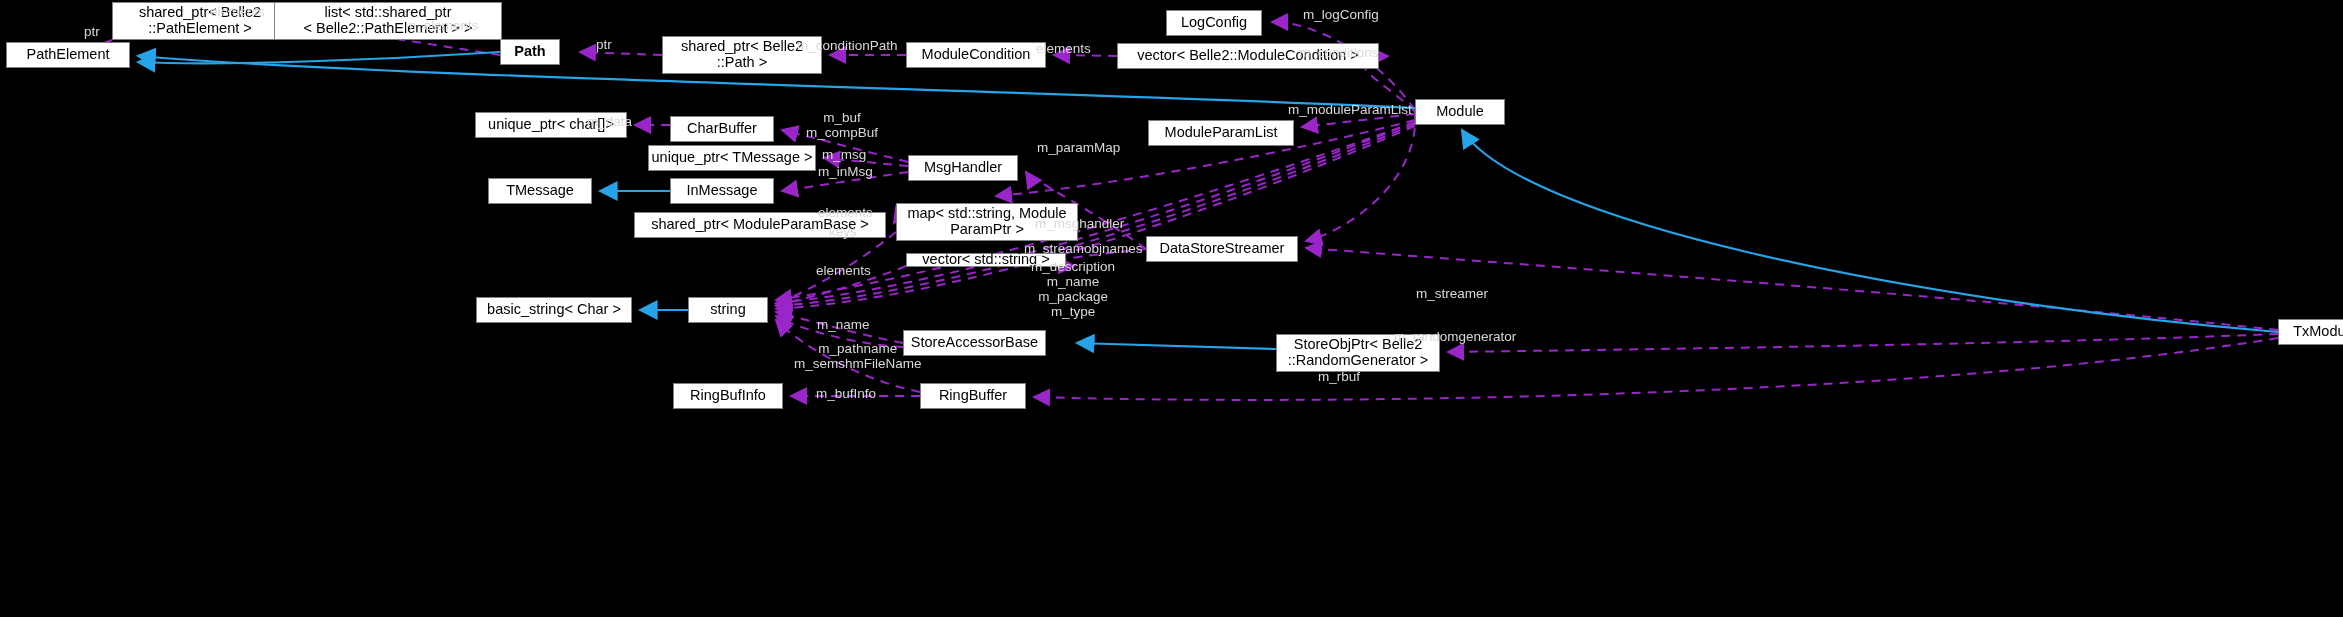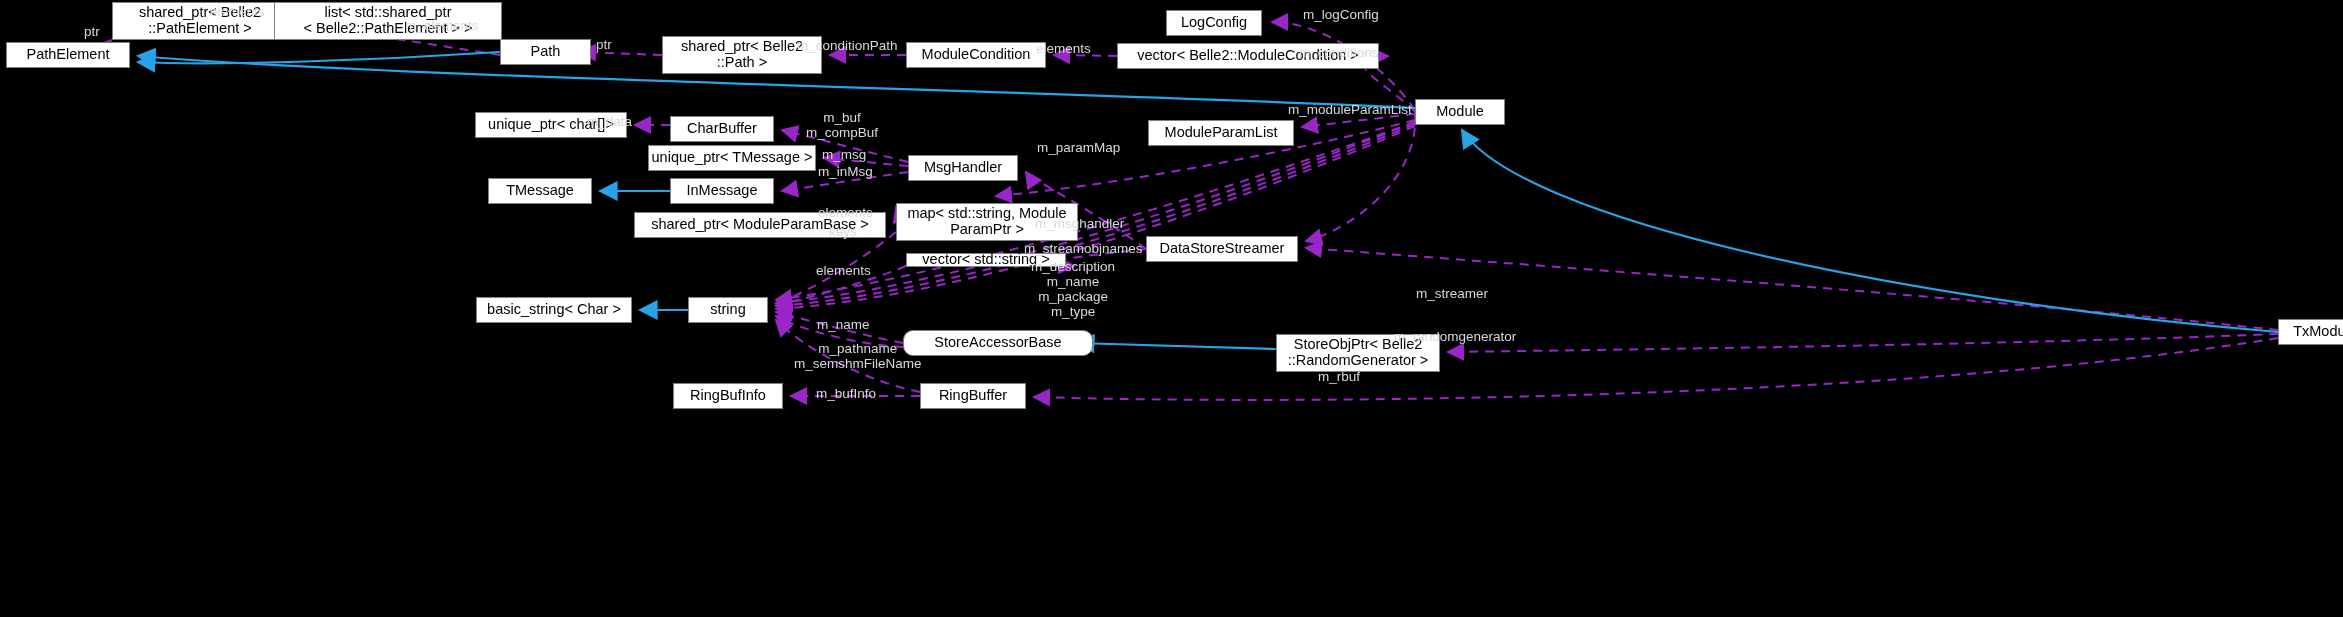--- a/index.html
+++ b/index.html
@@ -70,21 +70,21 @@
       <path d="M1276,349 L1077,343"></path>
       <path d="M2278,332 C1900,300 1520,220 1462,130"></path>
     </g>
   </svg>
 
   <div class="node" style="left:6px;top:42px;width:124px;height:26px;">PathElement</div>
   <div class="node" style="left:112px;top:2px;width:176px;height:38px;">shared_ptr&lt; Belle2
 ::PathElement &gt;</div>
   <div class="node" style="left:274px;top:2px;width:228px;height:38px;">list&lt; std::shared_ptr
 &lt; Belle2::PathElement &gt; &gt;</div>
-  <div class="node" style="left:500px;top:39px;width:91px;height:26px;">Path</div>
+  <div class="node" style="left:500px;top:39px;width:60px;height:26px;font-weight:bold;">Path</div>
   <div class="node" style="left:662px;top:36px;width:160px;height:38px;">shared_ptr&lt; Belle2
 ::Path &gt;</div>
   <div class="node" style="left:906px;top:42px;width:140px;height:26px;">ModuleCondition</div>
   <div class="node" style="left:1117px;top:43px;width:262px;height:26px;">vector&lt; Belle2::ModuleCondition &gt;</div>
   <div class="node" style="left:1166px;top:10px;width:96px;height:26px;">LogConfig</div>
   <div class="node" style="left:1415px;top:99px;width:90px;height:26px;">Module</div>
   <div class="node" style="left:2278px;top:319px;width:94px;height:26px;">TxModule</div>
   <div class="node" style="left:475px;top:112px;width:152px;height:26px;">unique_ptr&lt; char[]&gt;</div>
   <div class="node" style="left:670px;top:116px;width:104px;height:26px;">CharBuffer</div>
   <div class="node" style="left:1148px;top:120px;width:146px;height:26px;">ModuleParamList</div>
@@ -92,21 +92,21 @@
   <div class="node" style="left:908px;top:155px;width:110px;height:26px;text-align:center;">MsgHandler</div>
   <div class="node" style="left:488px;top:178px;width:104px;height:26px;">TMessage</div>
   <div class="node" style="left:670px;top:178px;width:104px;height:26px;">InMessage</div>
   <div class="node" style="left:634px;top:212px;width:252px;height:26px;">shared_ptr&lt; ModuleParamBase &gt;</div>
   <div class="node" style="left:896px;top:203px;width:182px;height:38px;">map&lt; std::string, Module
 ParamPtr &gt;</div>
   <div class="node" style="left:1146px;top:236px;width:152px;height:26px;">DataStoreStreamer</div>
   <div class="node" style="left:906px;top:253px;width:160px;height:14px;">vector&lt; std::string &gt;</div>
   <div class="node" style="left:476px;top:297px;width:156px;height:26px;">basic_string&lt; Char &gt;</div>
   <div class="node" style="left:688px;top:297px;width:80px;height:26px;">string</div>
-  <div class="node" style="left:903px;top:330px;width:190px;height:26px;border-radius:10px;">StoreAccessorBase</div>
+  <div class="node" style="left:903px;top:330px;width:143px;height:26px;">StoreAccessorBase</div>
   <div class="node" style="left:1276px;top:334px;width:164px;height:38px;">StoreObjPtr&lt; Belle2
 ::RandomGenerator &gt;</div>
   <div class="node" style="left:673px;top:383px;width:110px;height:26px;">RingBufInfo</div>
   <div class="node" style="left:920px;top:383px;width:106px;height:26px;">RingBuffer</div>
 
   <div class="edgelabel" style="left:84px;top:24px;">ptr</div>
   <div class="edgelabel" style="left:210px;top:4px;">elements</div>
   <div class="edgelabel" style="left:405px;top:18px;">m_elements</div>
   <div class="edgelabel" style="left:596px;top:37px;">ptr</div>
   <div class="edgelabel" style="left:797px;top:38px;">m_conditionPath</div>

